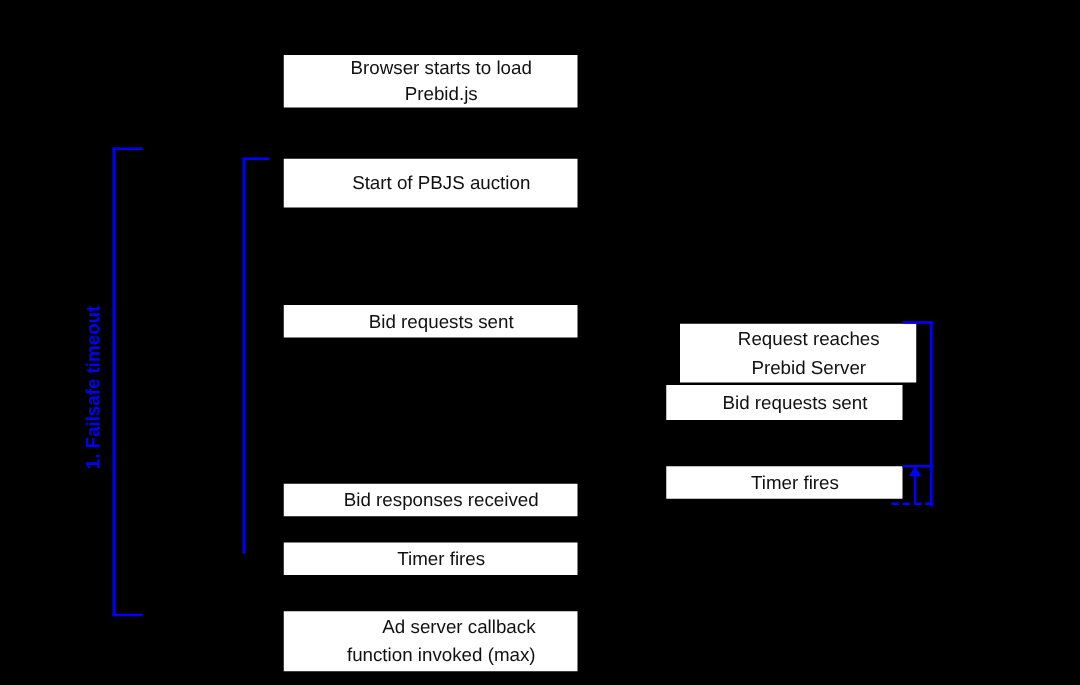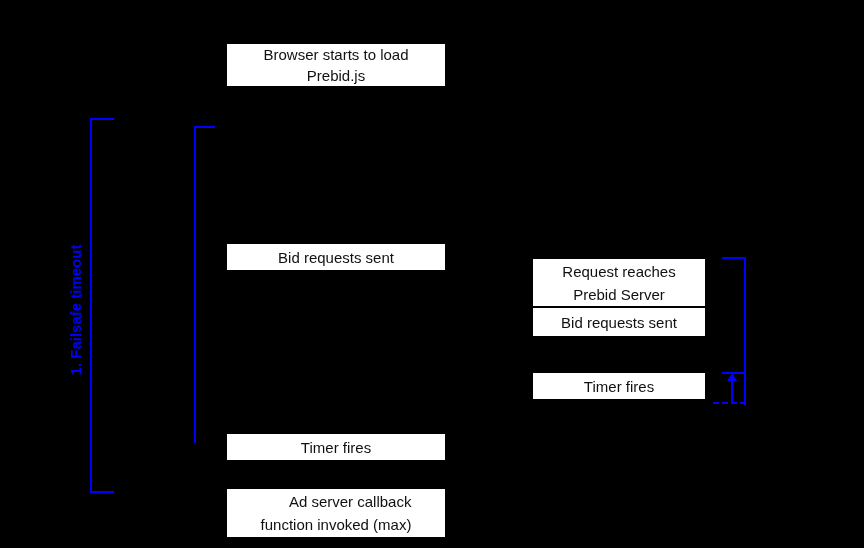--- a/index.html
+++ b/index.html
@@ -20,29 +20,30 @@
     position: absolute;
     background: #ffffff;
     color: #111111;
     display: flex;
     align-items: center;
     justify-content: center;
     text-align: center;
     font-size: 15px;
     line-height: 21px;
     white-space: pre-line;
+    padding-left: 17px;
   }
   #b-browser   { left:227px; top:44px;  width:218px; height:42px; }
   #b-start     { left:227px; top:127px; width:218px; height:39px; }
   #b-pre       { left:227px; top:168px; width:218px; height:74px; line-height:24px; }
   #b-bidreq-l  { left:227px; top:244px; width:218px; height:26px; }
   #b-bidresp   { left:227px; top:387px; width:218px; height:26px; }
   #b-timer-l   { left:227px; top:434px; width:218px; height:26px; }
   #b-adserver  { left:227px; top:489px; width:218px; height:48px; line-height:23px;text-align:right; }
-  #b-request   { left:533px; top:259px; width:172px; height:47px; line-height:23px; }
+  #b-request   { left:544px; top:259px; width:172px; height:47px; line-height:23px; }
   #b-bidreq-r  { left:533px; top:308px; width:172px; height:28px; }
   #b-timer-r   { left:533px; top:373px; width:172px; height:26px; }
 
   
   .blue-line { position: absolute; }
   #br-failsafe {
     left:90px; top:118px; width:22px; height:371px;
     border-left:2px solid #0000ff;
     border-top:2px solid #0000ff;
     border-bottom:2px solid #0000ff;
@@ -83,24 +84,26 @@
   #l-adj     { left:755px; top:376px; }
 </style>
 </head>
 <body>
 
 <div class="stage">
 
   <div class="box" id="b-browser">Browser starts to load
 Prebid.js</div>
 
+  <div class="box" id="b-start">Start of PBJS auction</div>
 
 
   <div class="box" id="b-bidreq-l">Bid requests sent</div>
 
+  <div class="box" id="b-bidresp">Bid responses received</div>
 
   <div class="box" id="b-timer-l">Timer fires</div>
 
   <div class="box" id="b-adserver">Ad server callback
 function invoked (max)</div>
 
   <div class="box" id="b-request">Request reaches
 Prebid Server</div>
 
   <div class="box" id="b-bidreq-r">Bid requests sent</div>

